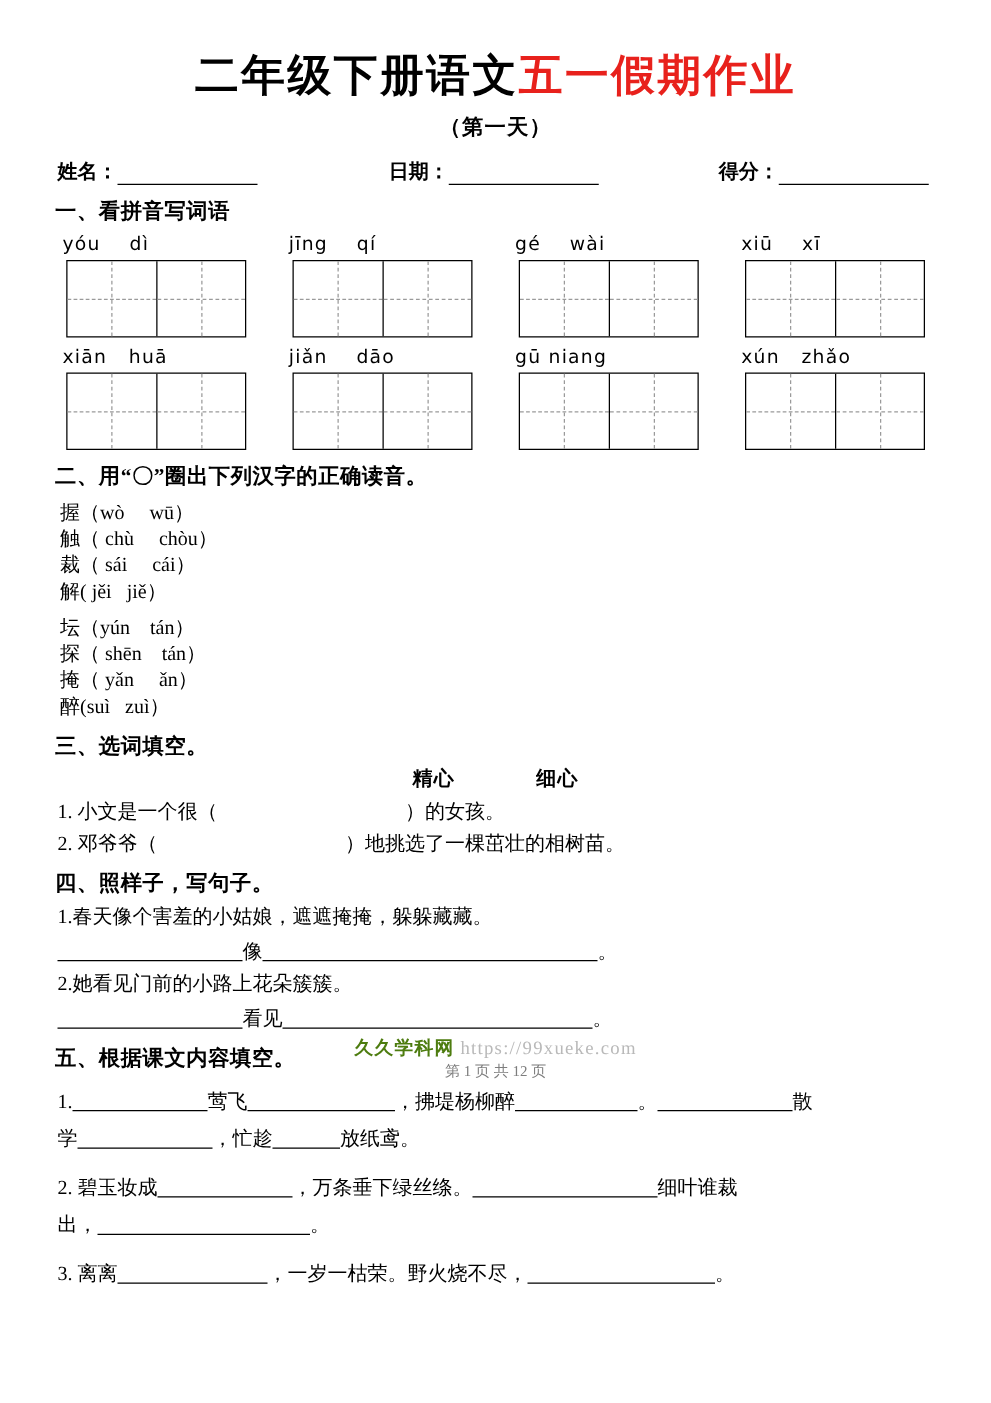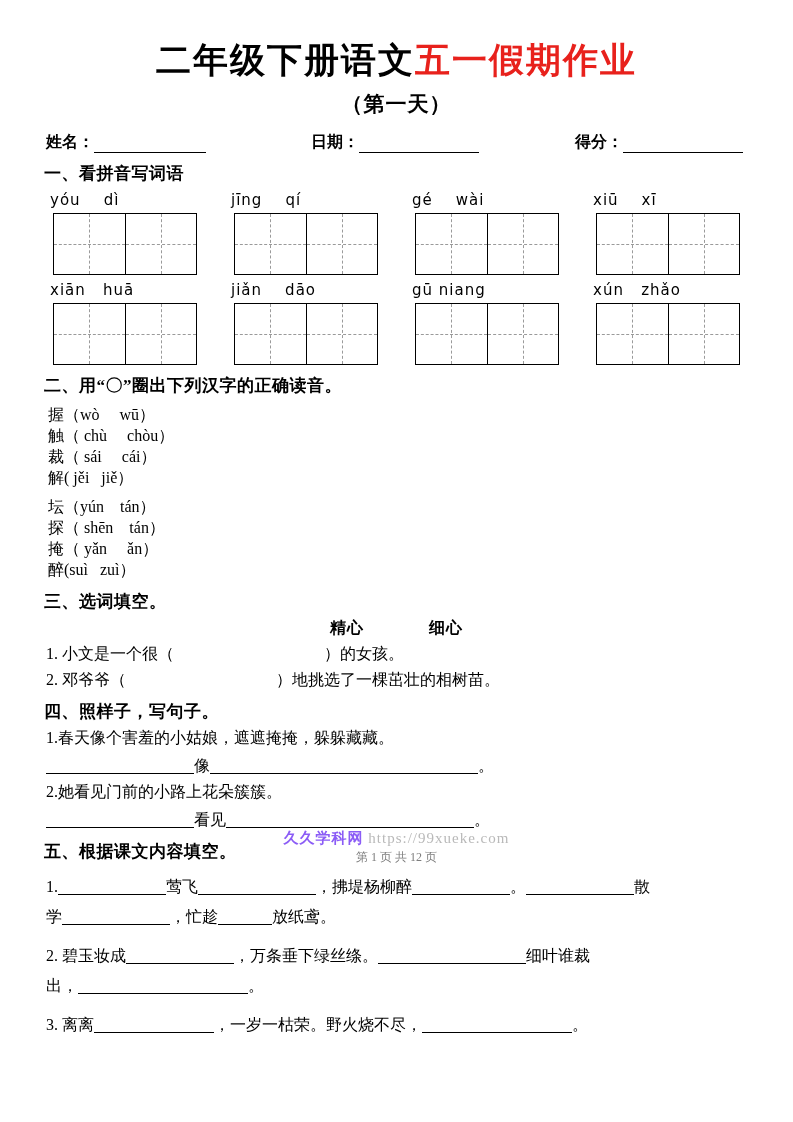--- a/index.html
+++ b/index.html
@@ -30,21 +30,21 @@
     font-weight: bold;
     font-size: 35px;
     letter-spacing: 2px;
     line-height: 46px;
     margin-top: 12px;
   }
   .title-black { color: #000; }
   .title-red { color: #e8211c; }
   .subtitle {
     text-align: center;
-    font-size: 21px;
+    font-size: 17px;
     font-weight: bold;
     letter-spacing: 1px;
     margin-top: 6px;
     margin-bottom: 6px;
   }
 
   
   .info-row {
     display: flex;
     align-items: flex-end;
@@ -189,21 +189,21 @@
   }
   .watermark {
     position: absolute;
     left: 0; right: 0;
     bottom: 34px;
     text-align: center;
     font-size: 15px;
     color: #b9b9b9;
     letter-spacing: 1px;
   }
-  .wm-red { color: #8b5cf6; font-weight: bold; }
+  .wm-red { color: #4d7c0f; font-weight: bold; }
 </style>
 </head>
 <body>
 
 <div class="page">
 
   <div class="title-line">
     <span class="title-black">二年级下册语文</span><span class="title-red">五一假期作业</span>
   </div>
   <div class="subtitle">（第一天）</div>

